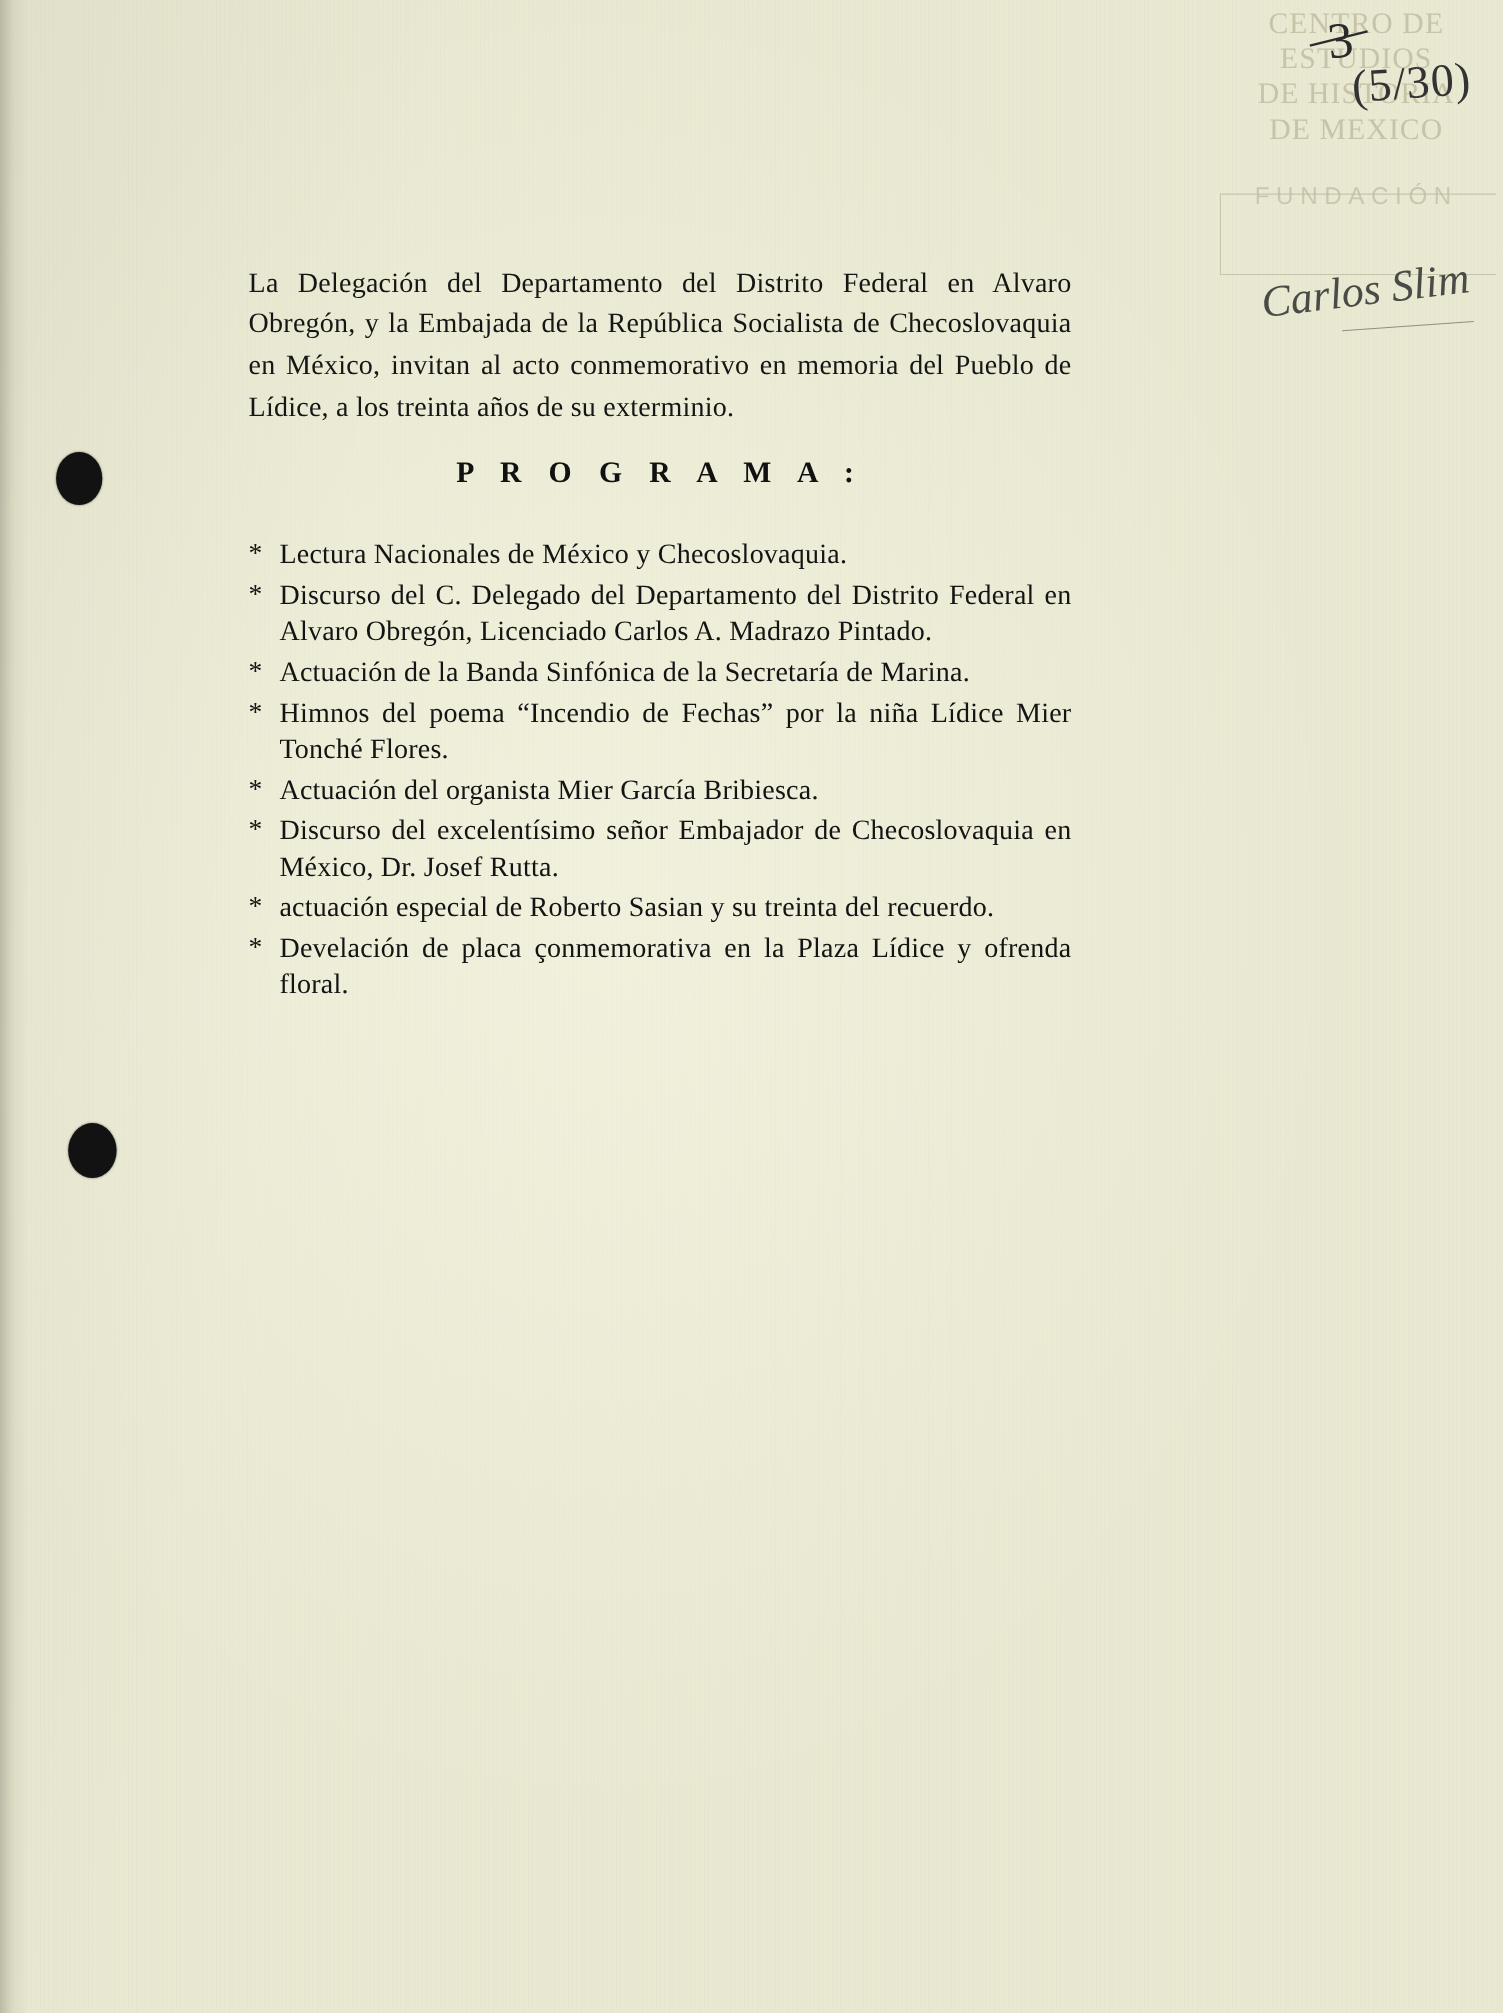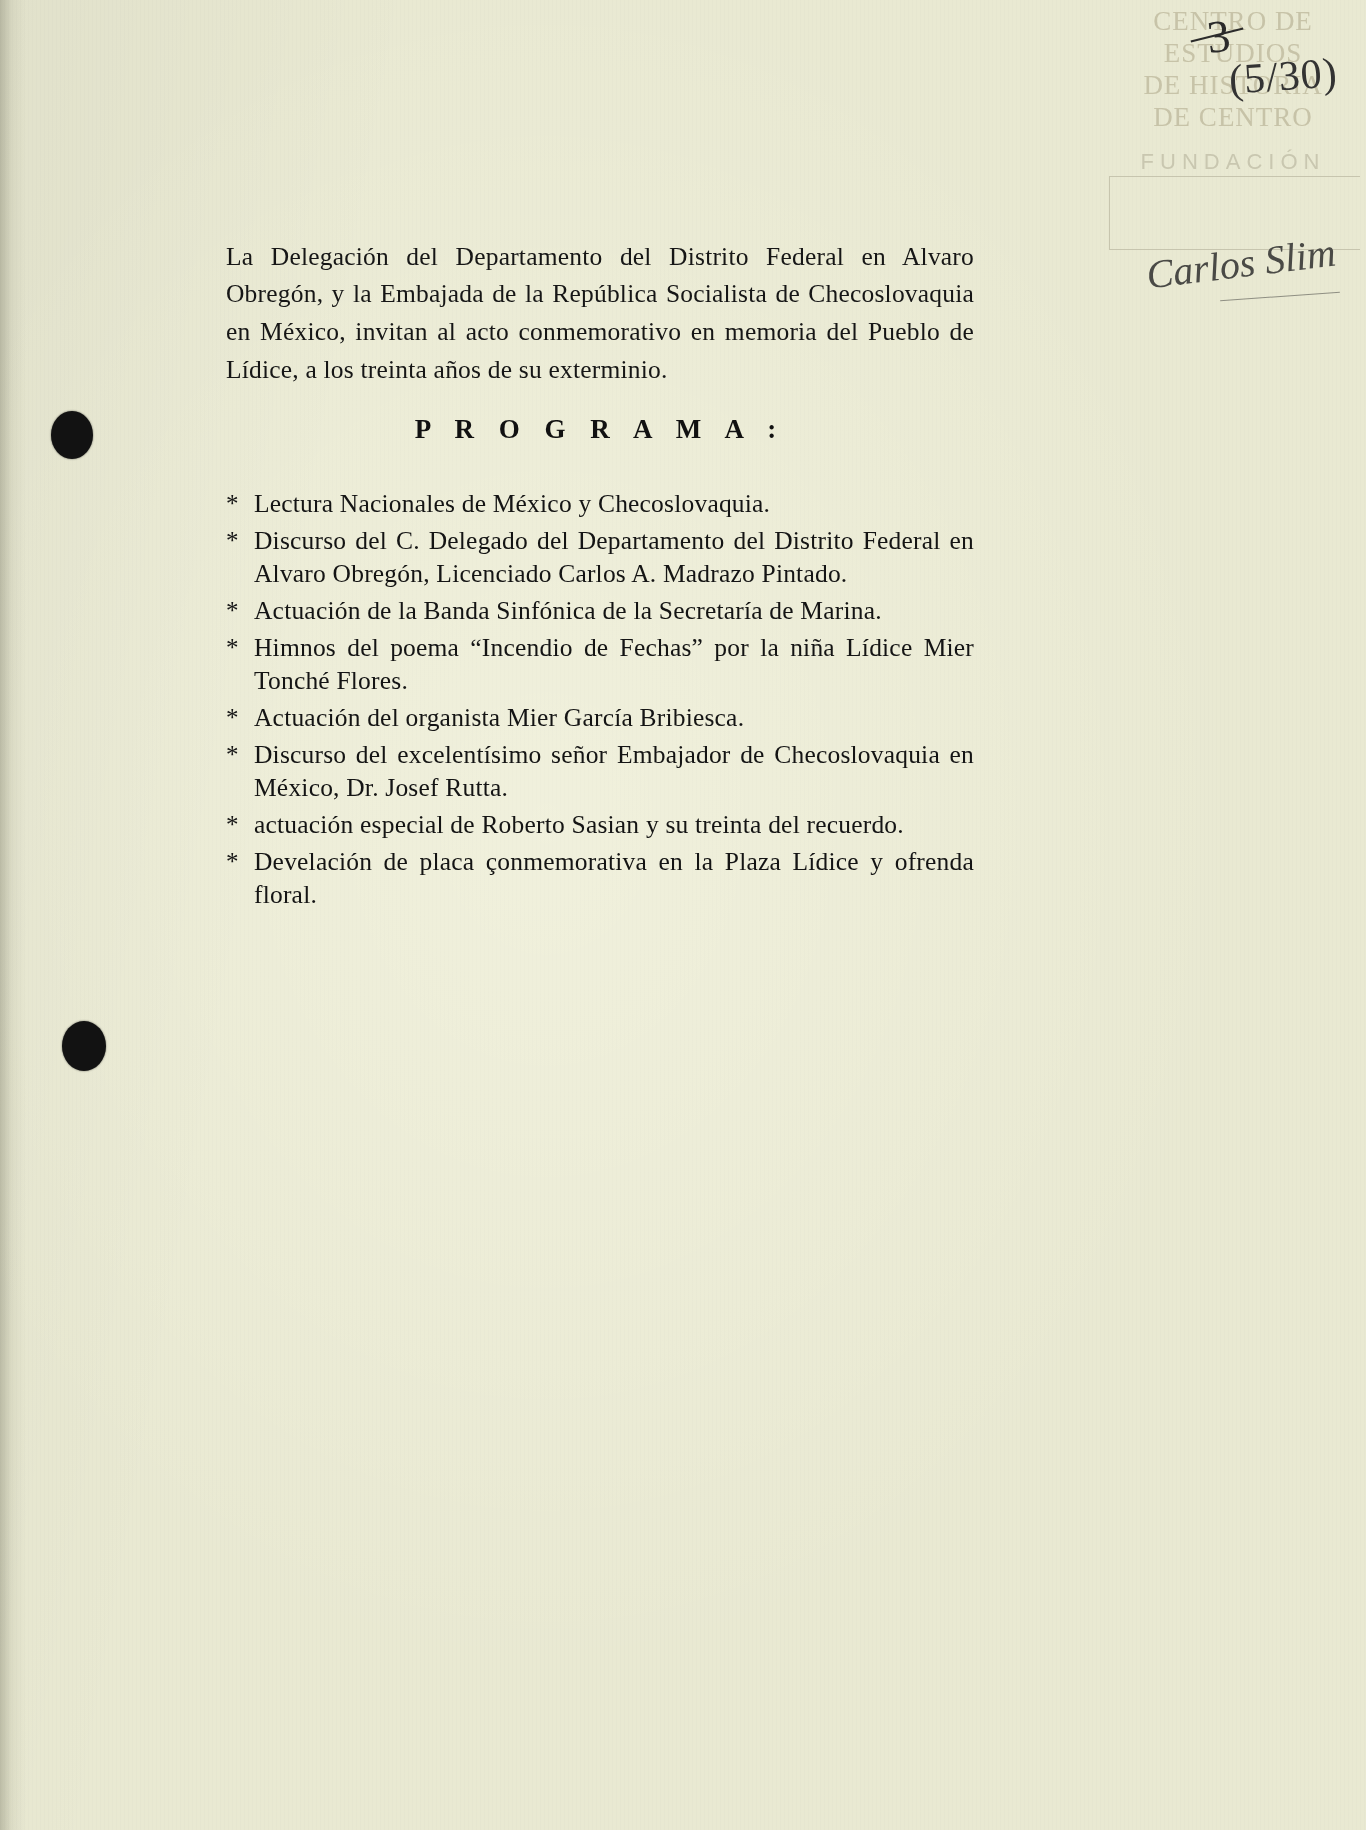--- a/index.html
+++ b/index.html
@@ -56,21 +56,21 @@
     line-height: 1.18;
     letter-spacing: 1px;
     user-select: none;
   }
   .watermark .wline {
     font-size: 27px;
     color: #c7c3a8;
     text-align: center;
   }
   .watermark .wfund {
-    margin-top: 16px;
+    margin-top: 32px;
     font-size: 22px;
     letter-spacing: 6px;
     color: #c9c7b0;
     font-family: "Liberation Sans", sans-serif;
   }
   .watermark-box {
     position: absolute;
     top: 176px;
     right: 6px;
     width: 250px;
@@ -193,21 +193,21 @@
 <body>
 
 <div class="paper-texture"></div>
 <div class="paper-shade"></div>
 <div class="left-edge"></div>
 
 <div class="watermark">
   <div class="wline">CENTRO DE</div>
   <div class="wline">ESTUDIOS</div>
   <div class="wline">DE HISTORIA</div>
-  <div class="wline">DE CENTRO</div>
+  <div class="wline">DE MEXICO</div>
   <div class="wfund">FUNDACIÓN</div>
 </div>
 <div class="watermark-box"></div>
 
 <div class="hand-num">3</div>
 <div class="hand-strike"></div>
 <div class="hand-frac">(5/30)</div>
 <div class="hand-sign">Carlos Slim</div>
 <div class="hand-sign-tail"></div>
 

